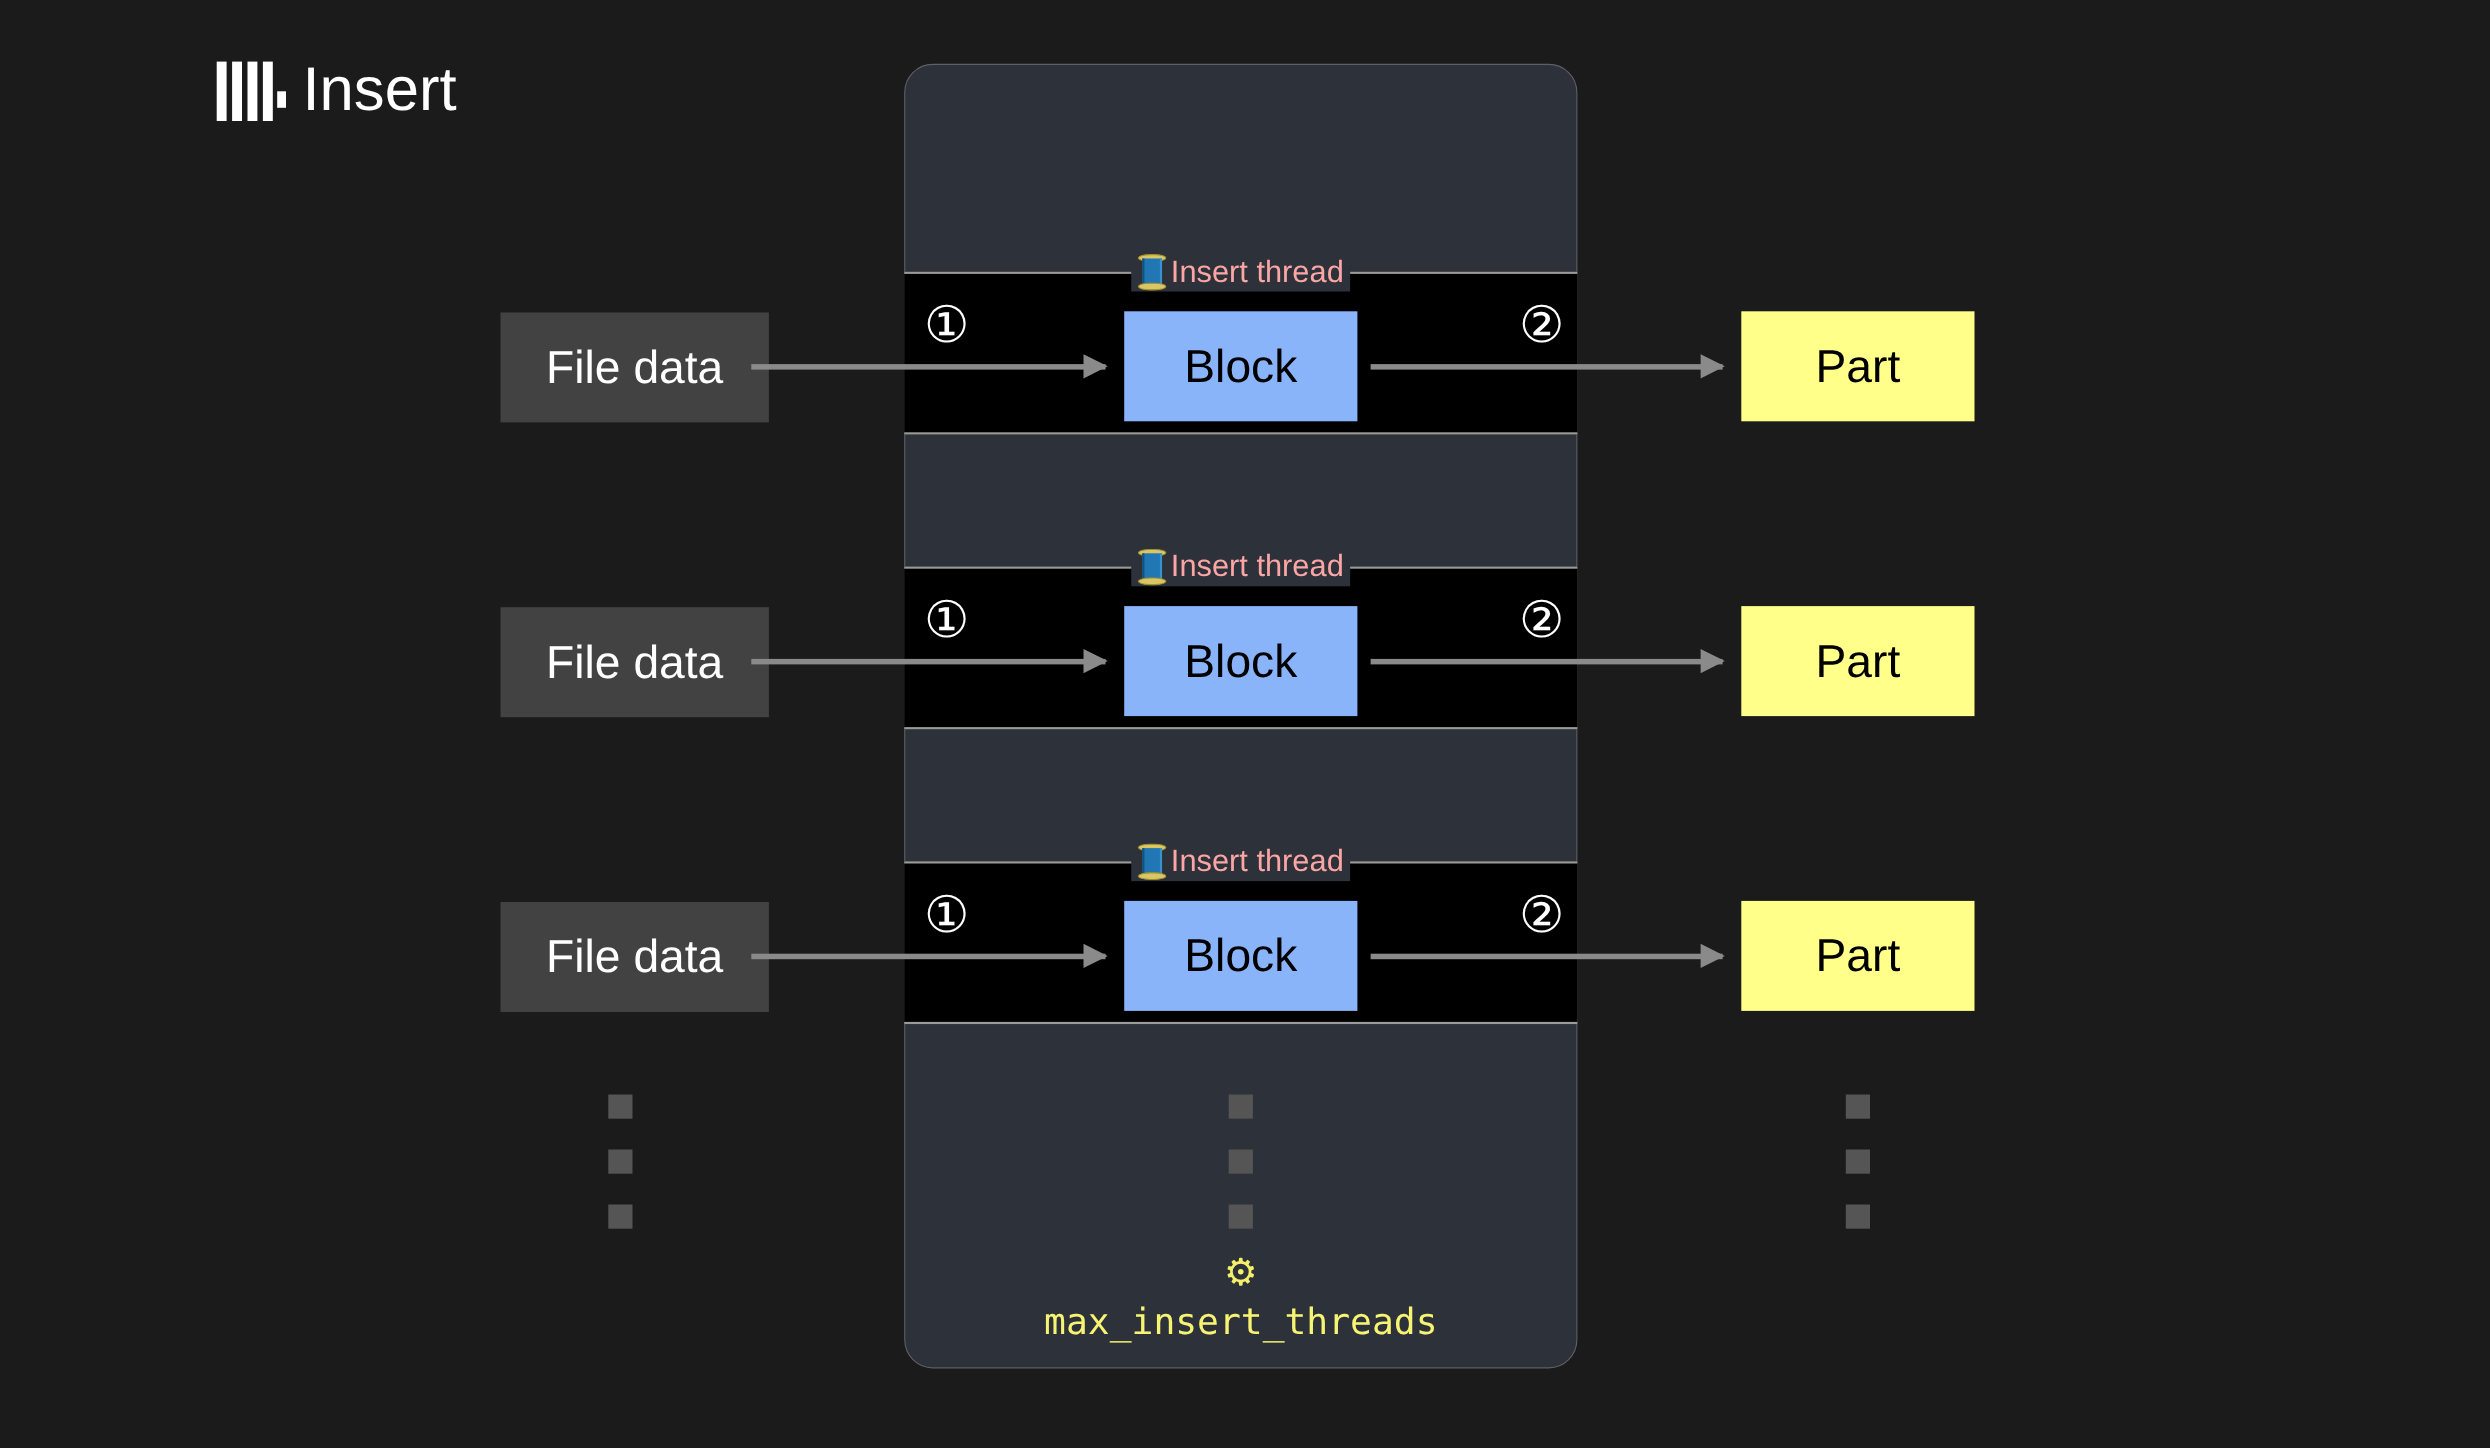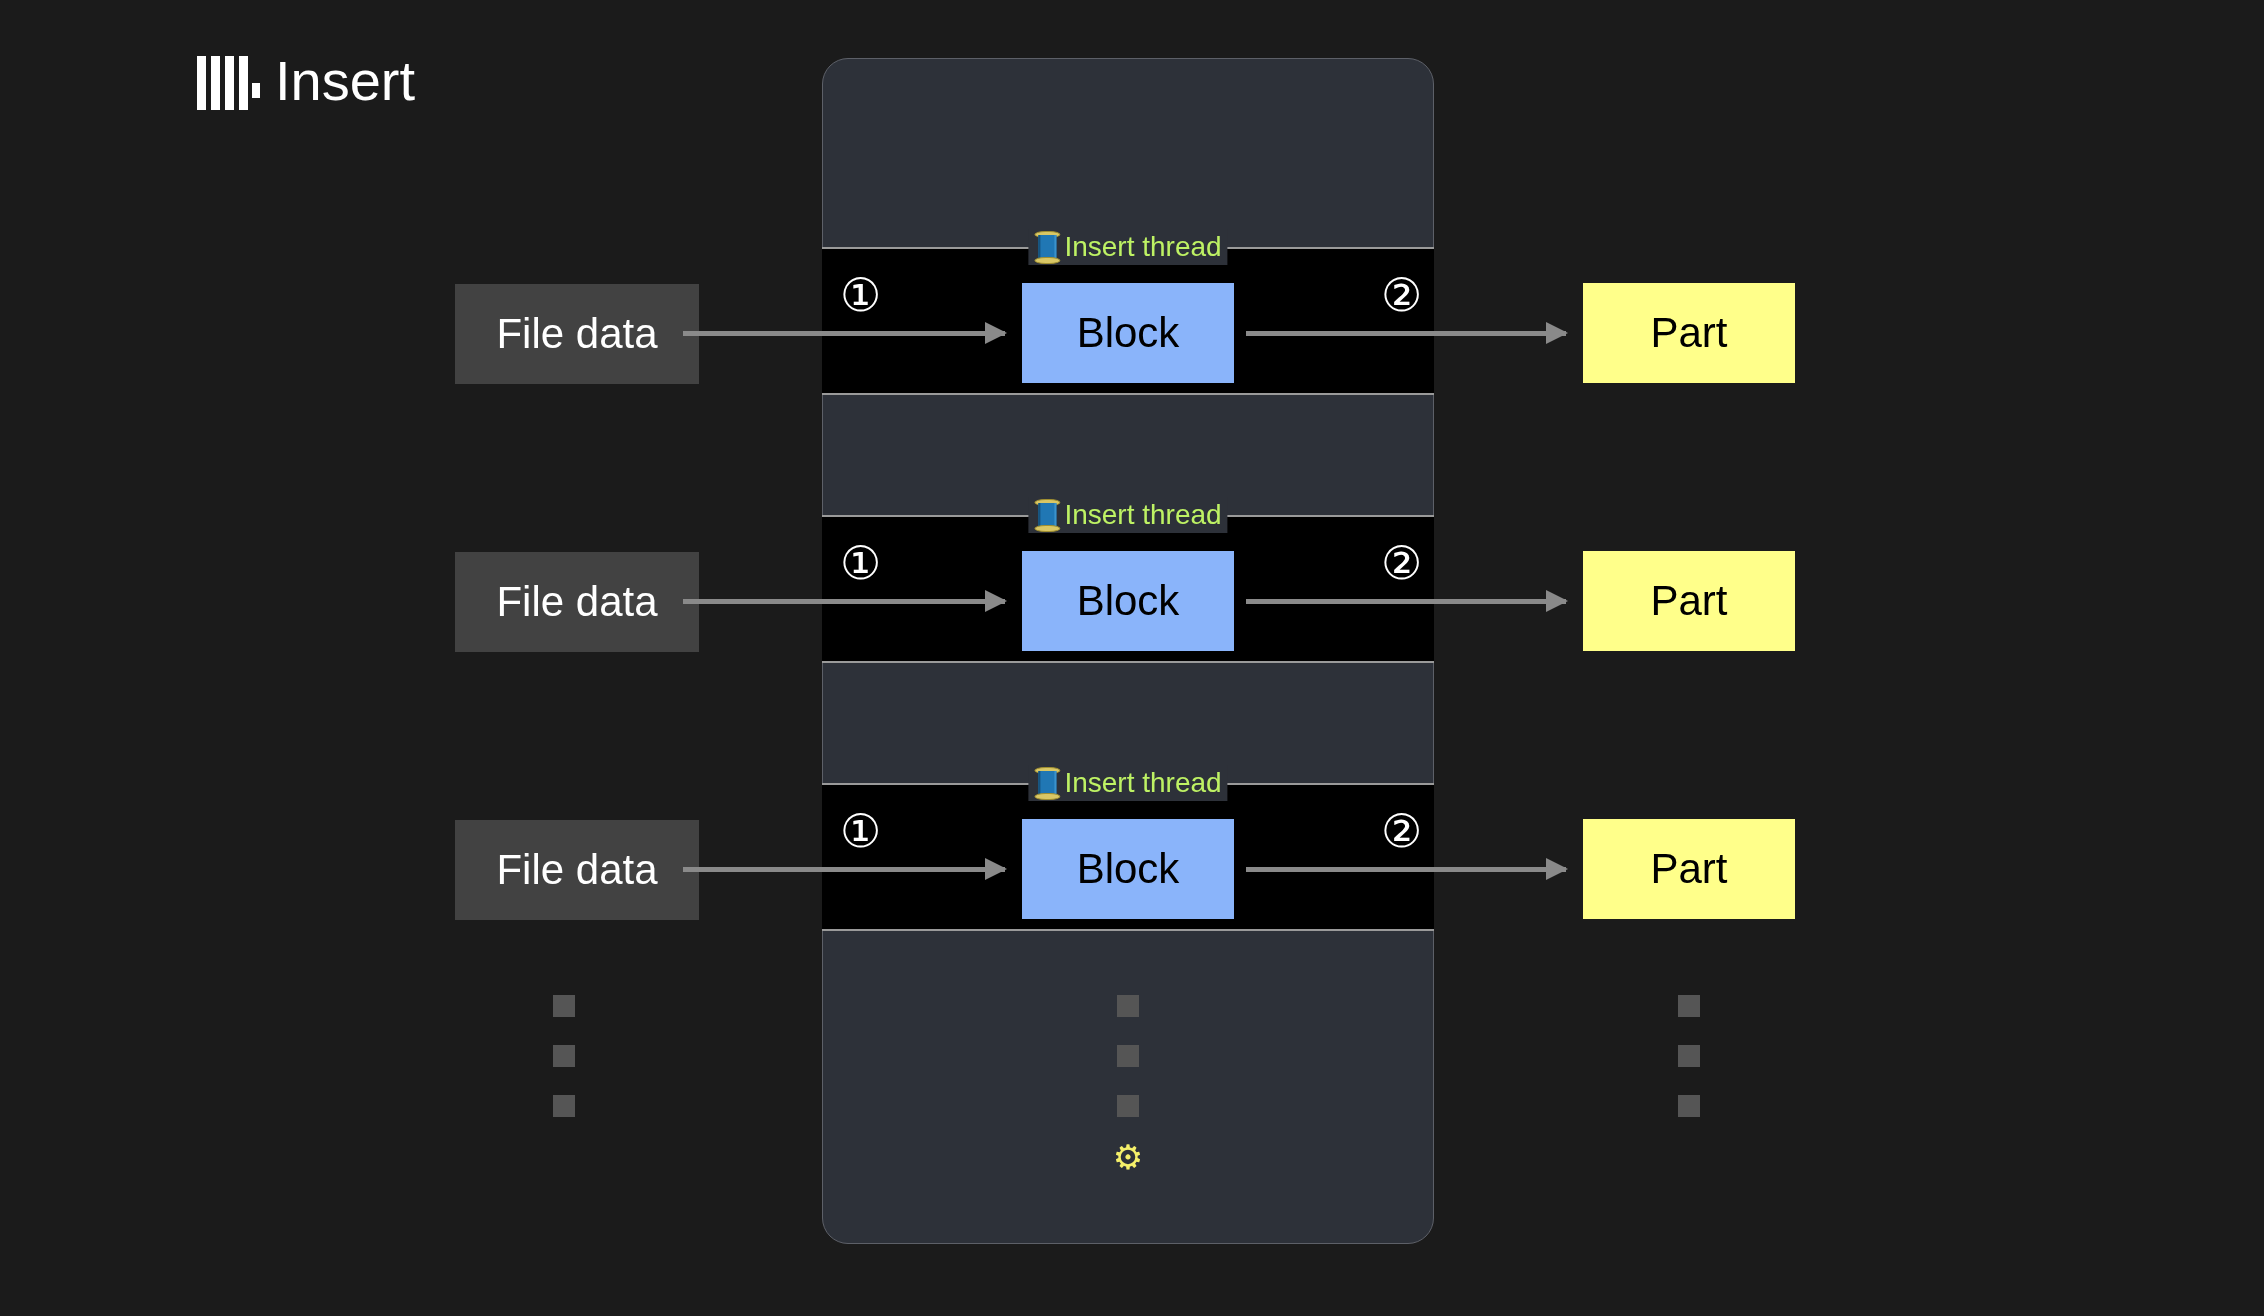--- a/index.html
+++ b/index.html
@@ -81,21 +81,21 @@
   .lane-2 { top: 515px; }
   .lane-3 { top: 783px; }
 
   .lane-label {
     position: absolute;
     top: -20px;
     left: 50%;
     transform: translateX(-50%);
     background: #2d3139;
     padding: 0 6px;
-    color: #bef264;
+    color: #fca5a5;
     font-size: 28px;
     line-height: 36px;
     white-space: nowrap;
     display: flex;
     align-items: center;
     gap: 4px;
   }
   .spool-icon {
     position: relative;
     display: inline-block;
@@ -293,15 +293,16 @@
       <b></b>
   </div>
   <div class="dots" style="left:1678px; top:995px;">
     <b></b>
       <b></b>
       <b></b>
   </div>
 
   <div class="setting" style="top:1140px;">
     <span class="gear-icon">⚙</span>
+    <span class="setting-name">max_insert_threads</span>
   </div>
 
 </div>
 
 </body></html>

